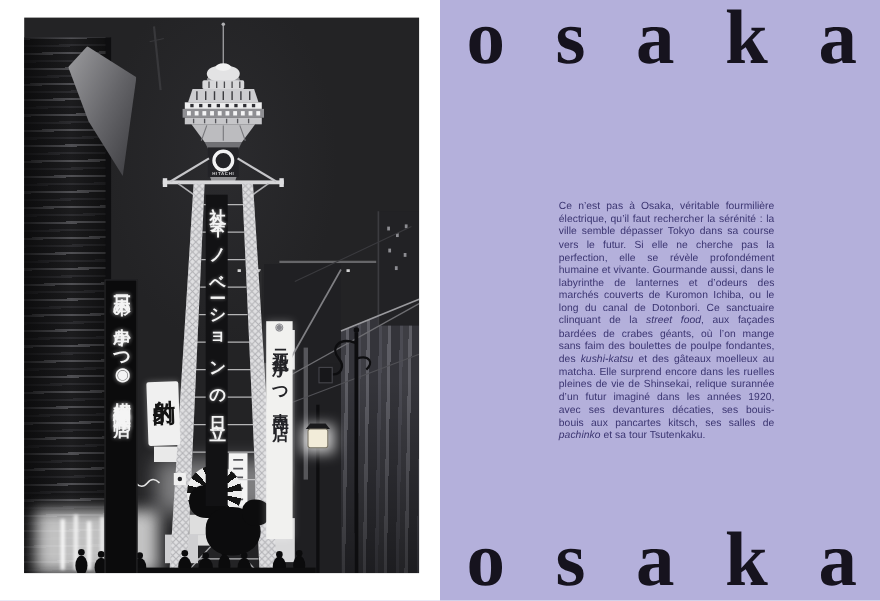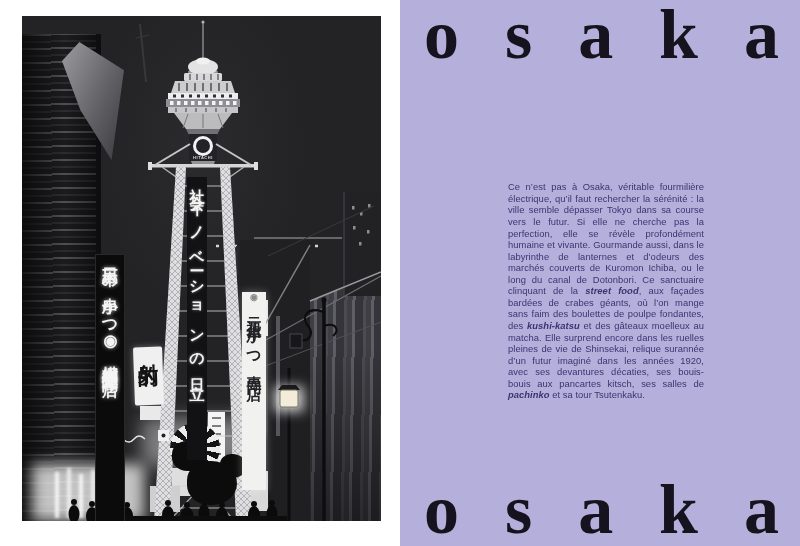--- a/index.html
+++ b/index.html
@@ -65,21 +65,21 @@
   .right-page{position:absolute;left:400px;top:0;width:400px;height:546px;background:var(--right-bg,#b4b0db);}
   .wordmark{position:absolute;left:24px;width:355px;display:flex;justify-content:space-between;
     color:var(--ink,#16131e);font:700 70px/70px "Liberation Serif",serif;}
   .wordmark.top{top:0;}
   .wordmark.bottom{top:475px;}
   .wm-letter{display:block;}
   .body-text{position:absolute;left:108px;top:172px;width:196px;
     color:var(--body-text,#3a3470);
     font:400 9.4px/11.55px "Liberation Sans",sans-serif;
     text-align:justify;letter-spacing:.05px;}
-  .body-text em{font-style:italic;font-weight:bold;}
+  .body-text em{font-style:italic;}
 </style>
 </head>
 <body style="--page-bg: #ffffff; --right-bg: #b4b0db; --ink: #16131e; --body-text: #3a3470; --photo-sky: #232325; --neon-white: #f4f4f4;">
 
 <div class="left-page">
   <div class="photo">
     <div class="bldg-left"></div>
     <div class="bldg-left-edge"></div>
     <div class="billboard"></div>
     <div class="curtain"></div>

